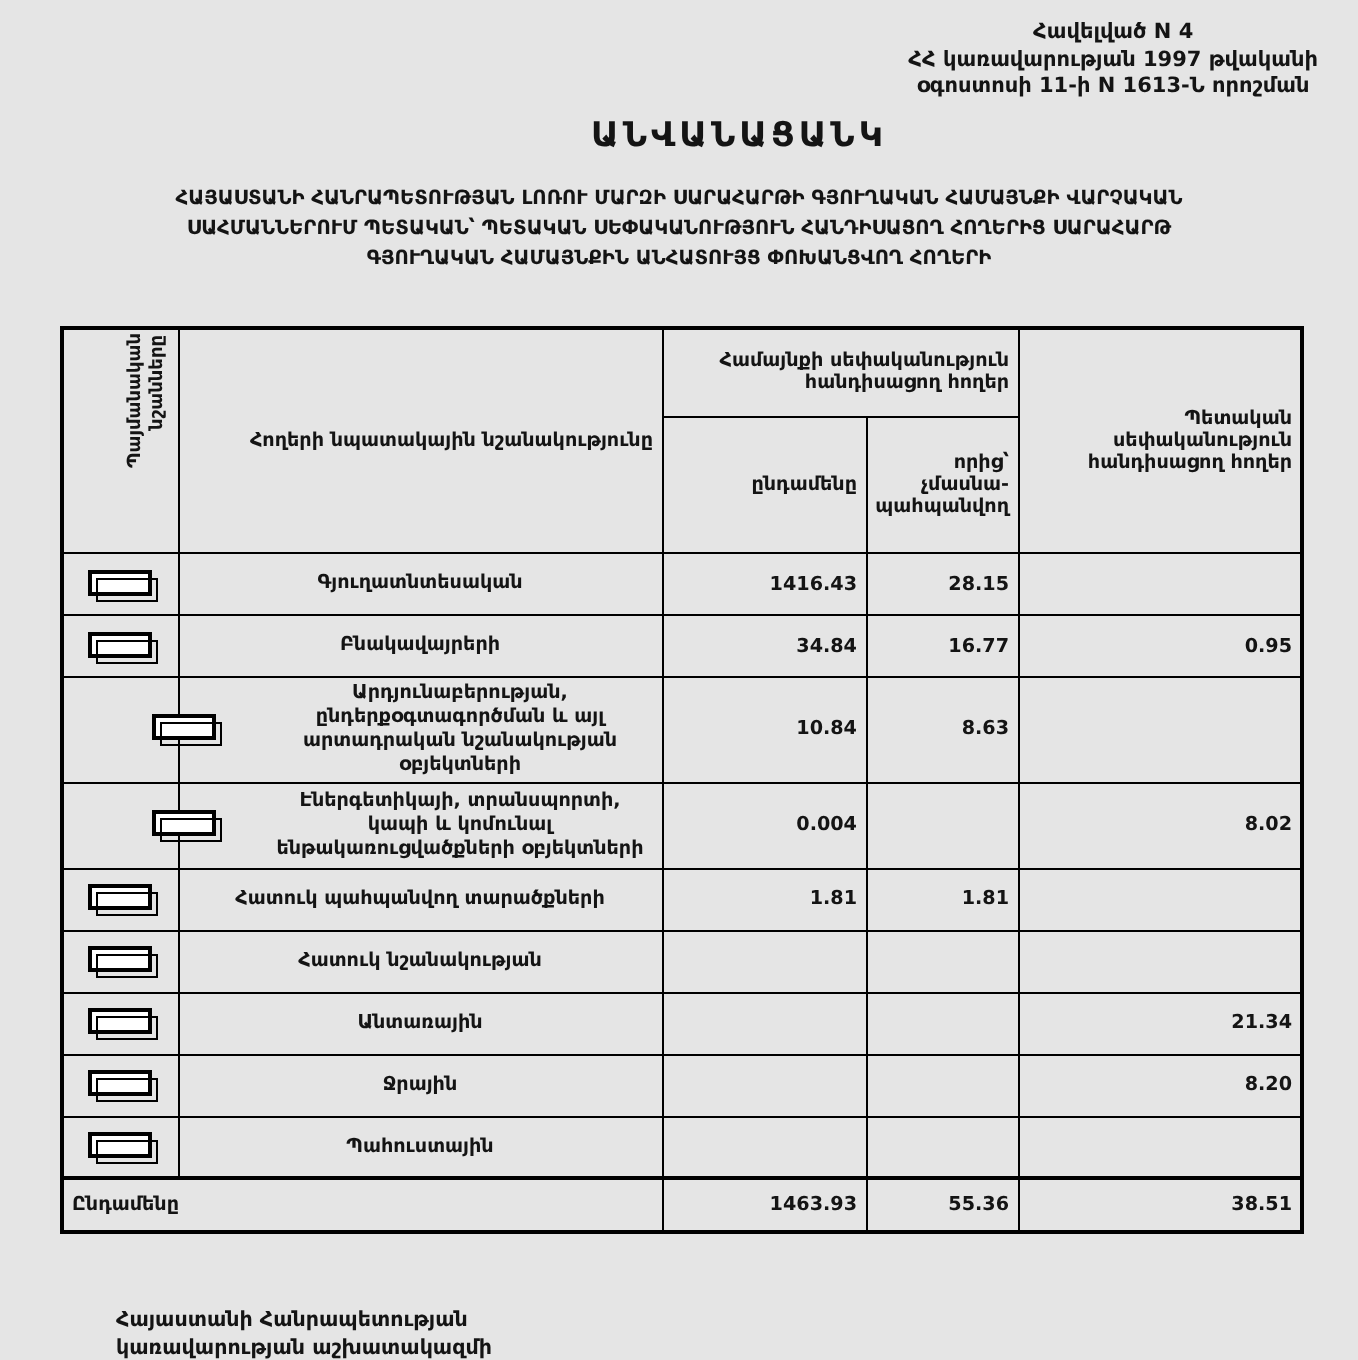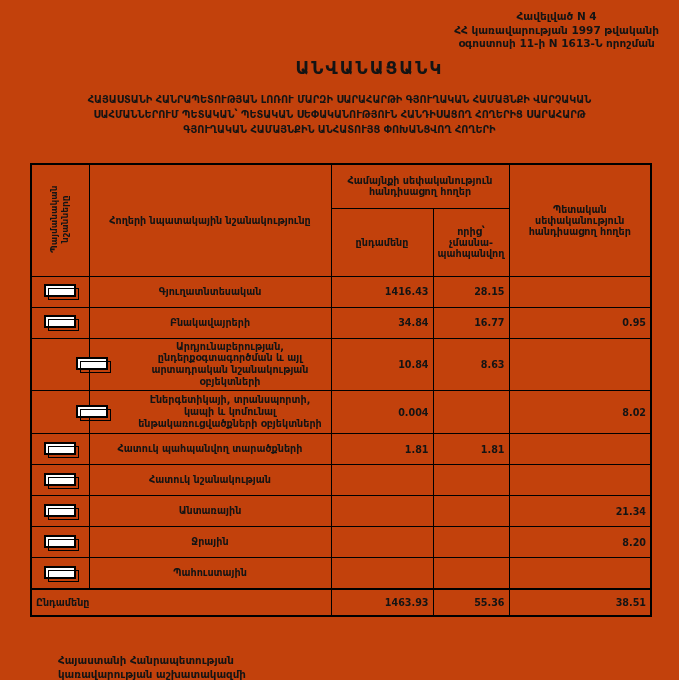--- a/index.html
+++ b/index.html
@@ -4,21 +4,21 @@
 <style>
   * { box-sizing: border-box; }
   html,body { margin:0; padding:0; }
   body {
     width:679px; height:680px;
     background:#ffffff;
     font-family:"DejaVu Sans", sans-serif;
     color:#141414;
     -webkit-font-smoothing:antialiased;
   }
-  .page { position:relative; width:679px; height:680px; background:#c2410c; overflow:hidden; }
+  .page { position:relative; width:679px; height:680px; background:#e5e5e5; overflow:hidden; }
 
   .annex {
     position:absolute; top:10px; right:20px;
     text-align:center; font-size:10.5px; font-weight:bold; line-height:1.3;
   }
   .title {
     position:absolute; top:58px; left:0; width:100%;
     text-align:center; font-size:17px; font-weight:bold; letter-spacing:2px;margin-left:30px;
   }
   .subtitle {
@@ -37,21 +37,21 @@
     padding:2px 4px;
     font-size:9.6px;
     vertical-align:middle;
   }
   col.c-sym { width:58px; }
   col.c-name { width:242px; }
   col.c-total { width:102px; }
   col.c-np { width:76px; }
   col.c-state { width:142px; }
 
-  th { font-weight:bold; text-align:center; }
+  th { font-weight:bold; text-align:right; }
   .th-group { height:44px; }
   .th-sub { height:68px; }
   .vertical {
     writing-mode: vertical-rl;
     transform: rotate(180deg);
     display:inline-block;
     font-size:9px; font-weight:bold;
     line-height:1.2;
     max-height:104px;
   }

